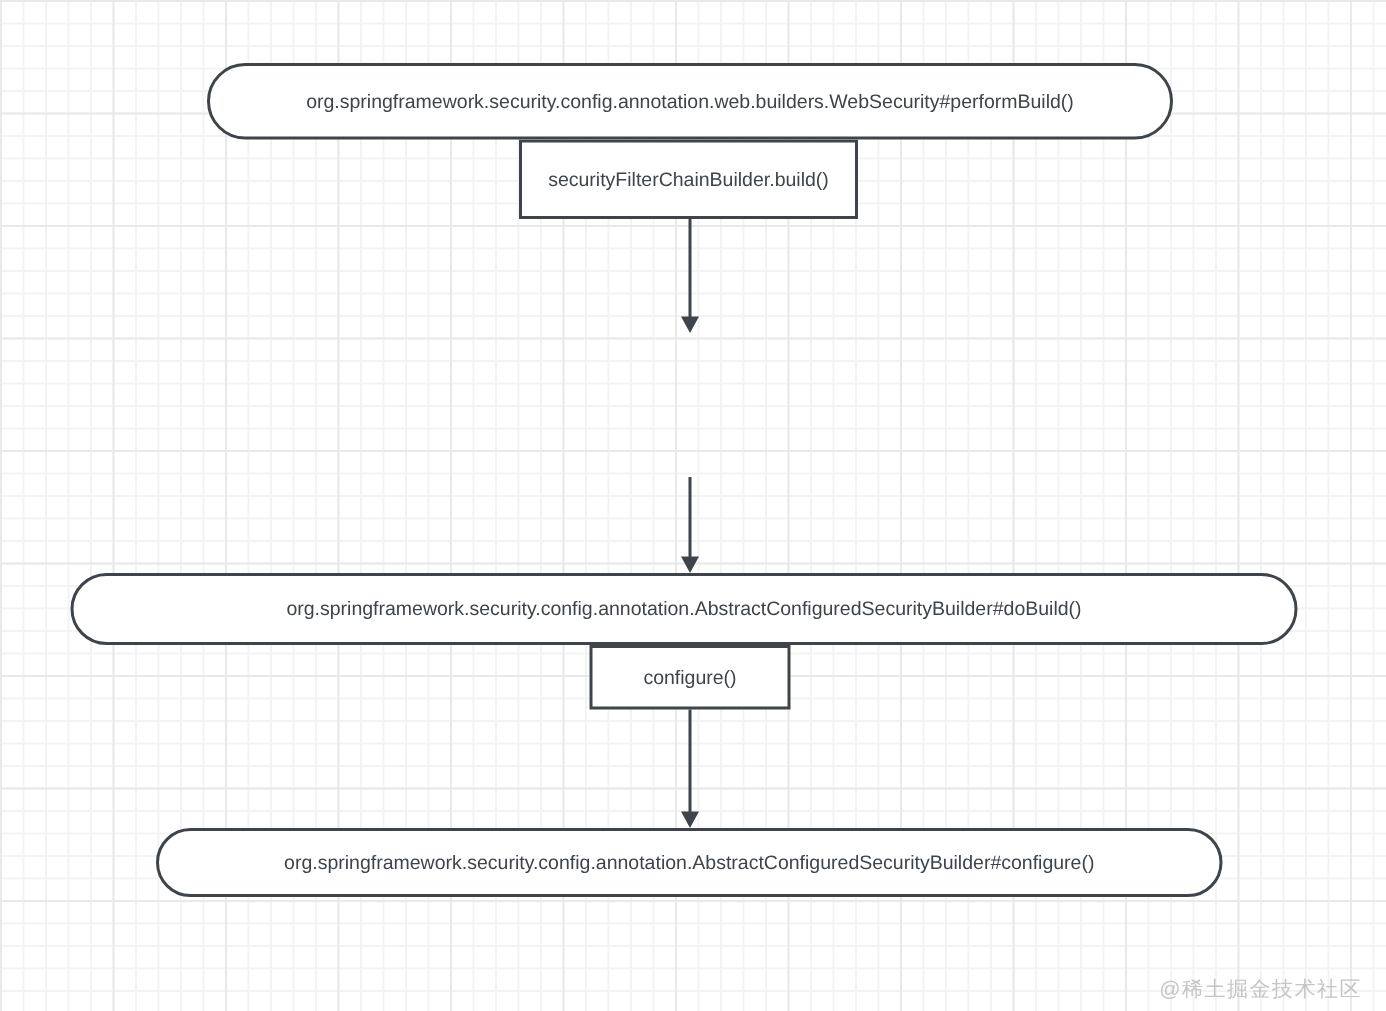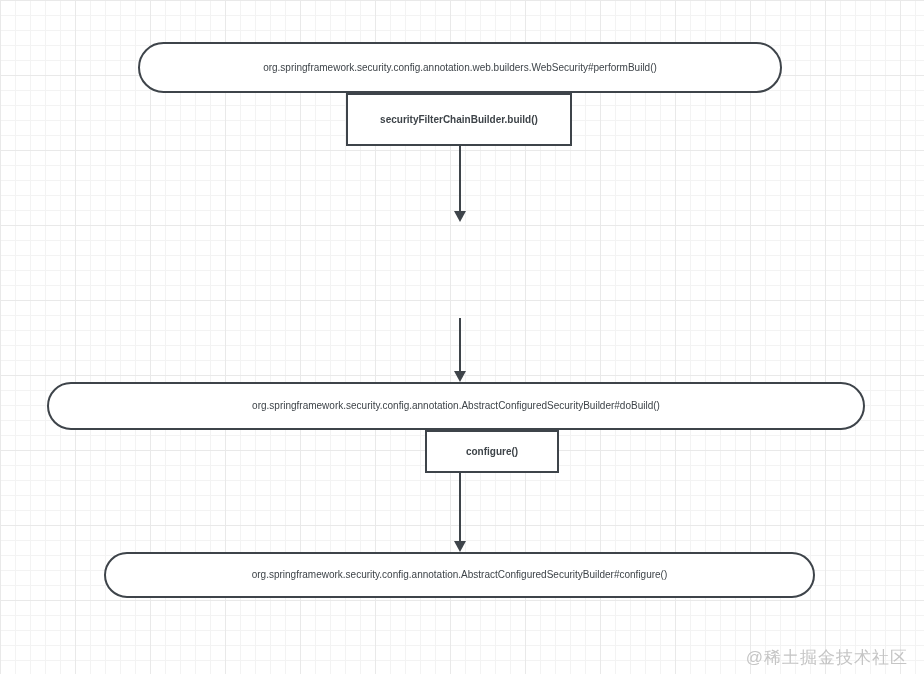--- a/index.html
+++ b/index.html
@@ -32,34 +32,34 @@
 
   .shape {
     position: absolute;
     display: flex;
     align-items: center;
     justify-content: center;
     text-align: center;
     background: var(--shape-fill);
     border: 2px solid var(--shape-border);
     color: var(--text);
-    font-size: 10px;
+    font-size: 13px;
     line-height: 1.2;
     white-space: nowrap;
   }
   .pill { border-radius: 26px; }
-  .rect { border-radius: 0; font-weight: bold; }
+  .rect { border-radius: 0; }
 
   
   .n1 { left: 138px; top:  42px; width: 644px; height: 51px; }
   .c1 { left: 346px; top:  93px; width: 226px; height: 53px; }
   .n2 { left: 173px; top: 222px; width: 573px; height: 43px; }
   .c2 { left: 411px; top: 265px; width:  97px; height: 53px; }
   .n3 { left:  47px; top: 382px; width: 818px; height: 48px; }
-  .c3 { left: 393px; top: 430px; width: 134px; height: 43px; margin-left: 32px; }
+  .c3 { left: 393px; top: 430px; width: 134px; height: 43px; }
   .n4 { left: 104px; top: 552px; width: 711px; height: 46px; }
 
   .arrow { position: absolute; width: 12px; }
   .arrow .arrow-line {
     position: absolute;
     left: 5px; top: 0; bottom: 9px;
     width: 2px;
     background: var(--arrow);
   }
   .arrow .arrow-head {
@@ -71,21 +71,21 @@
     border-top: 11px solid var(--arrow);
   }
   .a1 { left: 454px; top: 146px; height: 76px; }
   .a2 { left: 454px; top: 318px; height: 64px; }
   .a3 { left: 454px; top: 473px; height: 79px; }
 
   .watermark {
     position: absolute;
     right: 16px;
     bottom: 5px;
-    font-size: 17px;
+    font-size: 14px;
     color: var(--watermark);
     letter-spacing: 1px;
     user-select: none;
   }
 </style>
 </head>
 <body>
 
 <div class="canvas">
 

